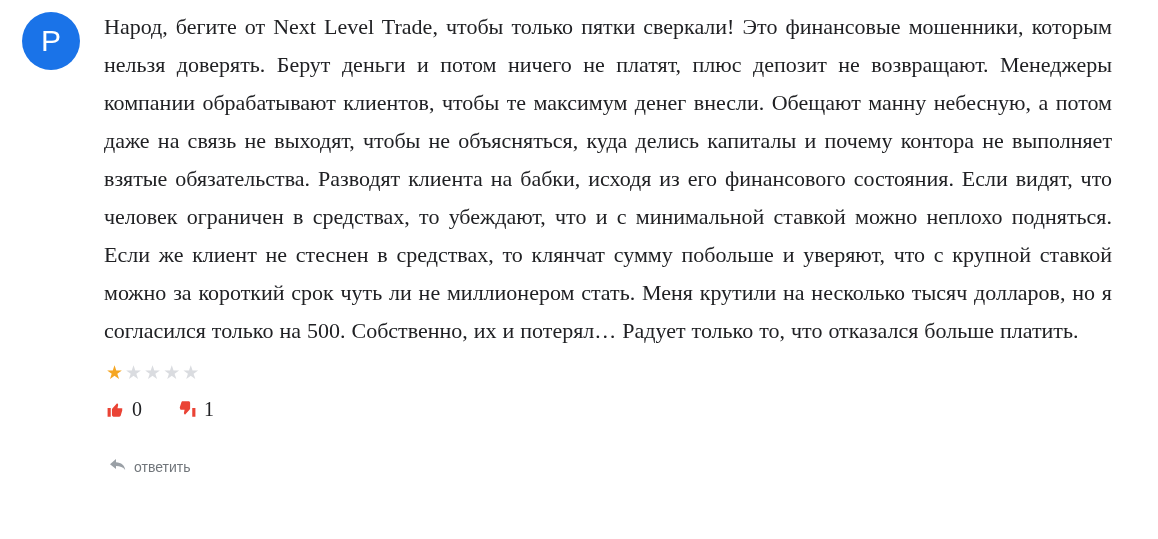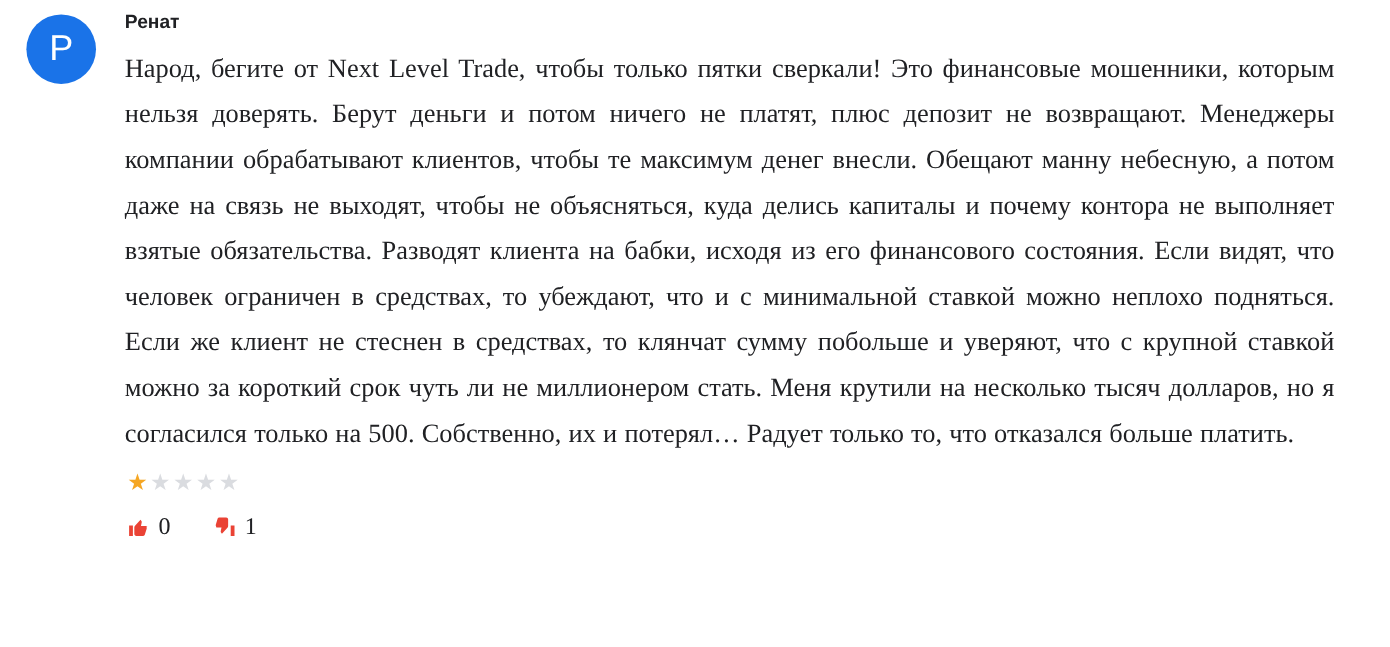--- a/index.html
+++ b/index.html
@@ -125,21 +125,20 @@
 </style>
 </head>
 <body>
 
 <div class="review">
 
   <div class="avatar">Р</div>
 
   <div class="content">
 
-    <div class="author">Ренат</div>
 
     <p class="body-text">Народ, бегите от Next Level Trade, чтобы только пятки сверкали! Это финансовые мошенники, которым нельзя доверять. Берут деньги и потом ничего не платят, плюс депозит не возвращают. Менеджеры компании обрабатывают клиентов, чтобы те максимум денег внесли. Обещают манну небесную, а потом даже на связь не выходят, чтобы не объясняться, куда делись капиталы и почему контора не выполняет взятые обязательства. Разводят клиента на бабки, исходя из его финансового состояния. Если видят, что человек ограничен в средствах, то убеждают, что и с минимальной ставкой можно неплохо подняться. Если же клиент не стеснен в средствах, то клянчат сумму побольше и уверяют, что с крупной ставкой можно за короткий срок чуть ли не миллионером стать. Меня крутили на несколько тысяч долларов, но я согласился только на 500. Собственно, их и потерял… Радует только то, что отказался больше платить.</p>
 
     <div class="stars">
       <span class="star filled">★</span><span class="star">★</span><span class="star">★</span><span class="star">★</span><span class="star">★</span>
     </div>
 
     <div class="votes">
       <div class="vote-group up">
         <span>
@@ -153,15 +152,23 @@
       <div class="vote-group down">
         <span>
           <svg class="thumb-svg" width="19" height="19" viewBox="0 0 24 24" aria-hidden="true">
             <path fill="#ea4335" d="M22 14h-4V3h4v11zM2.7 12.8c-.4.5-.6 1.2-.4 1.9l1.9 6.3c.2.8.9 1.4 1.8 1.4h7.3c1.1 0 2-.9 2-2v-7c0-.5-.2-1-.5-1.4l-6-6.6-1 1.2c-.3.4-.4.9-.3 1.4l.8 3.8H3.2c-.2 0-.4.4-.5 1z" transform="scale(1,-1) translate(0,-24)"></path>
           </svg>
         </span>
         <span class="vote-count">1</span>
       </div>
     </div>
 
+    <div class="reply-row">
+      <span class="reply-icon">
+        <svg width="16" height="14" viewBox="0 0 16 14" aria-hidden="true">
+          <path fill="#9aa0a6" d="M6 1L0 6.2 6 11V8c4 0 7 1 9.2 4-.6-4.6-3.8-7.4-9.2-7.7V1z"></path>
+        </svg>
+      </span>
+      <span class="reply-label">ответить</span>
+    </div>
 
   </div>
 </div>
 
 </body></html>

